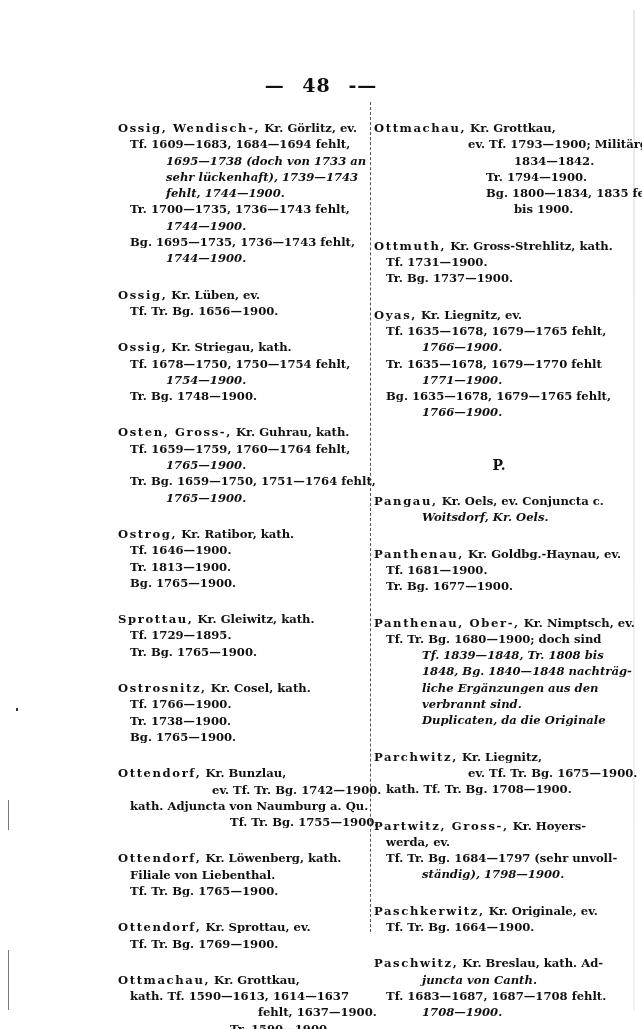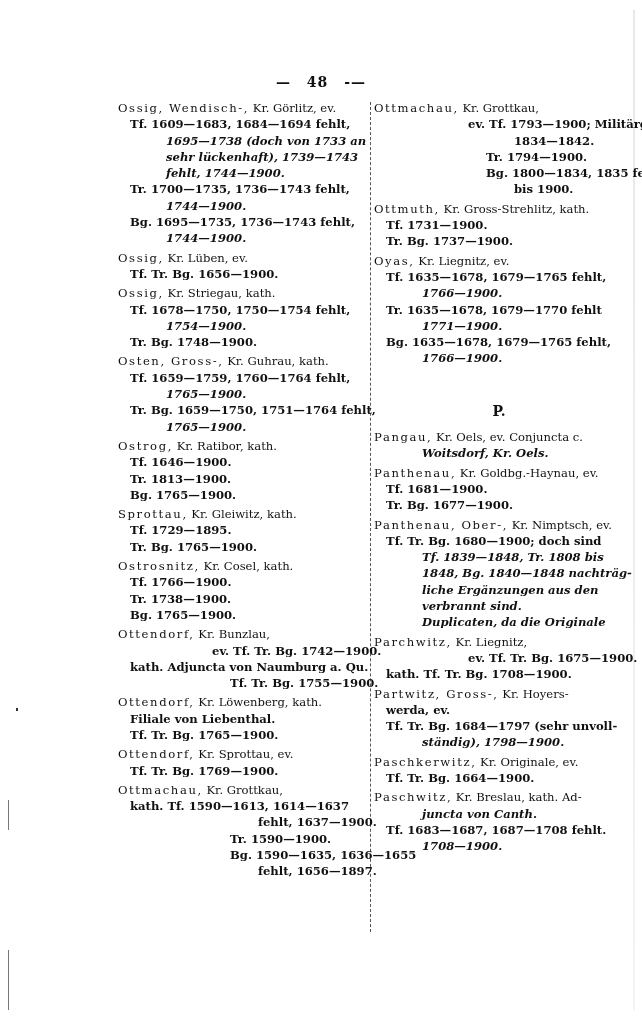--- a/index.html
+++ b/index.html
@@ -14,21 +14,21 @@
       overflow: hidden;
       font-family: "DejaVu Serif", "Liberation Serif", serif;
       color: #111111;
     }
     .page-number {
       position: absolute;
       top: 74px;
       left: 0;
       width: 642px;
       text-align: center;
-      font-size: 14px;
+      font-size: 19px;
       font-weight: bold;
       letter-spacing: 1px;
     }
     .page-number .dash { margin: 0 10px; font-weight: bold; }
     .column {
       position: absolute;
       top: 100px;
       font-size: 11.6px;
       line-height: 16.3px;
       font-weight: bold;
@@ -46,23 +46,24 @@
     .right-edge {
       position: absolute;
       left: 633px;
       top: 10px;
       width: 2px;
       height: 1000px;
       background: linear-gradient(#e8e8e8, #f3f3f3);
     }
     .entry { margin-bottom: 3px; }
     .head {
-      font-weight: normal;
+      font-weight: bold;
       white-space: nowrap;
       text-align: justify;
+      margin-top: 20px;
     }
     .head .place { letter-spacing: 1.6px; }
     .line { white-space: nowrap; }
     .ind1 { padding-left: 12px; }
     .ind2 { padding-left: 48px; font-style: italic; }
     .ind3 { padding-left: 94px; }
     .ind4 { padding-left: 112px; }
     .ind5 { padding-left: 140px; }
     .section-letter {
       text-align: center;

